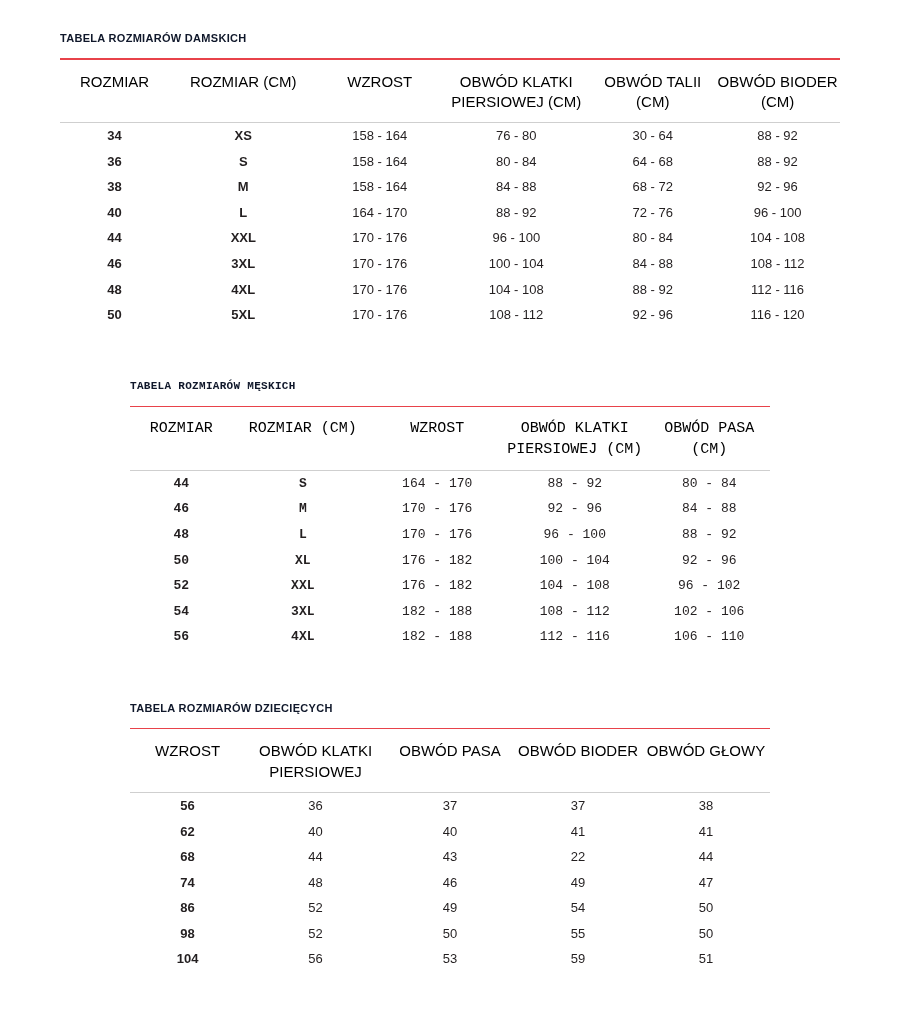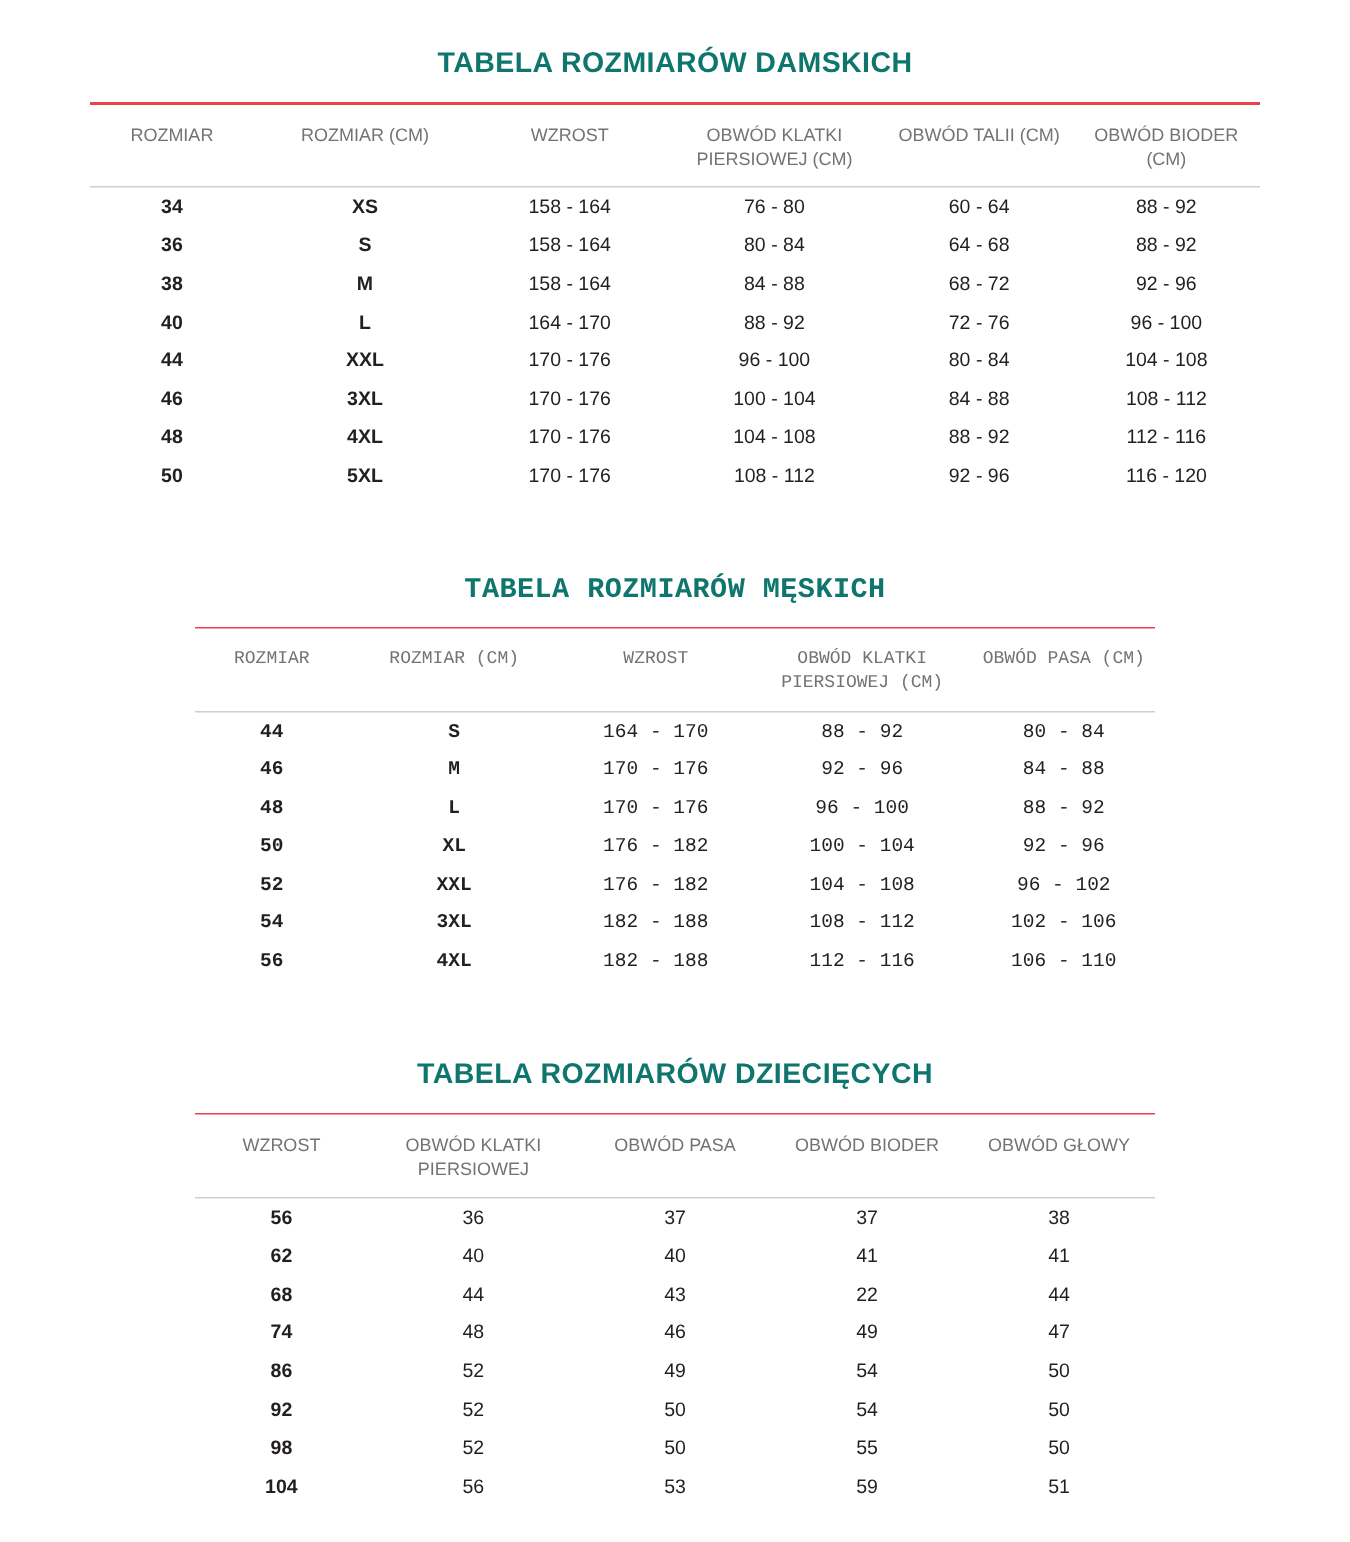--- a/index.html
+++ b/index.html
@@ -22,42 +22,42 @@
     box-sizing: border-box;
   }
   .table-block {
     margin: 0 auto;
   }
   .block-women { width: 780px; padding-top: 32px; }
   .block-men   { width: 640px; padding-top: 52px; font-family: Liberation Mono, monospace; }
   .block-kids  { width: 640px; padding-top: 52px; }
 
   .table-title {
-    text-align: center;
-    font-size: 19px;
+    text-align: left;
+    font-size: 11px;
     font-weight: bold;
     letter-spacing: 0.3px;
-    color: #0f766e;
+    color: #0f172a;
     margin-bottom: 14px;
   }
   .rule {
     height: 1.5px;
     background: #e8424a;
     width: 100%;
     margin: 0 0 2px 0;
   }
   table {
     width: 100%;
     border-collapse: collapse;
     table-layout: fixed;
   }
   thead th {
-    font-size: 12px;
+    font-size: 15px;
     font-weight: normal;
-    color: #737373;
+    color: #000000;
     text-align: center;
     vertical-align: top;
     padding: 10px 2px 10px 2px;
     line-height: 1.35;
   }
   .head-rule-row td {
     padding: 0;
   }
   .head-underline {
     height: 1px;
@@ -107,21 +107,21 @@
               <div class="head-underline"></div>
             </td>
         </tr>
       </thead>
       <tbody>
         <tr>
           <td class="strong">34</td>
           <td class="strong">XS</td>
           <td class="nowrap">158 - 164</td>
           <td class="nowrap">76 - 80</td>
-          <td class="nowrap">60 - 64</td>
+          <td class="nowrap">30 - 64</td>
           <td class="nowrap">88 - 92</td>
         </tr>
         <tr>
           <td class="strong">36</td>
           <td class="strong">S</td>
           <td class="nowrap">158 - 164</td>
           <td class="nowrap">80 - 84</td>
           <td class="nowrap">64 - 68</td>
           <td class="nowrap">88 - 92</td>
         </tr>
@@ -311,27 +311,20 @@
           <td>47</td>
         </tr>
         <tr>
           <td class="strong">86</td>
           <td>52</td>
           <td>49</td>
           <td>54</td>
           <td>50</td>
         </tr>
         <tr>
-          <td class="strong">92</td>
-          <td>52</td>
-          <td>50</td>
-          <td>54</td>
-          <td>50</td>
-        </tr>
-        <tr>
           <td class="strong">98</td>
           <td>52</td>
           <td>50</td>
           <td>55</td>
           <td>50</td>
         </tr>
         <tr>
           <td class="strong">104</td>
           <td>56</td>
           <td>53</td>

